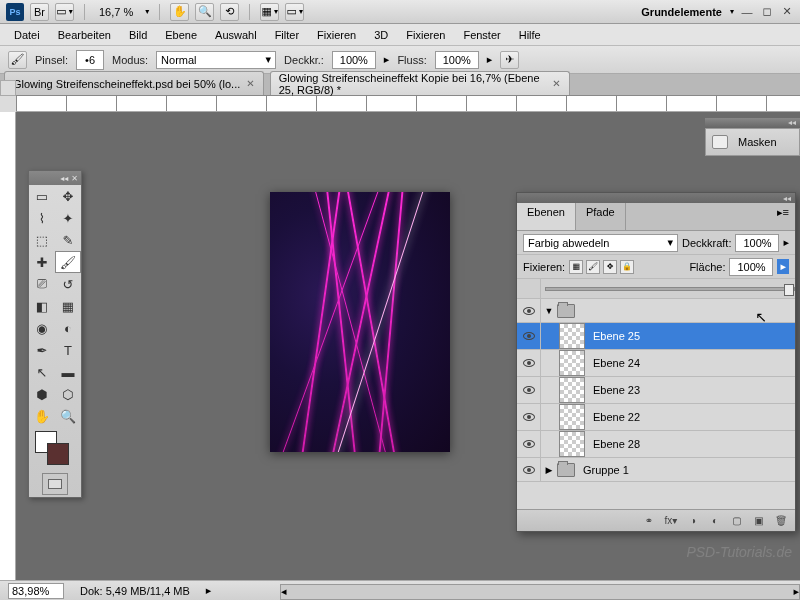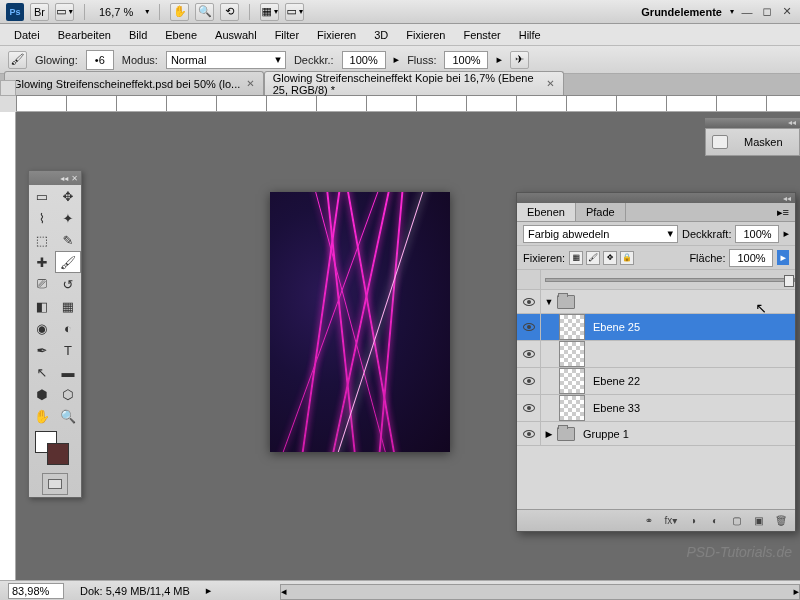--- a/index.html
+++ b/index.html
@@ -17,21 +17,21 @@
 
 .menubar { height: 22px; background: #e4e4e4; display: flex; align-items: center; padding: 0 6px; gap: 2px; border-bottom: 1px solid #bbb; }
 .menu-item { padding: 3px 8px; cursor: default; }
 
 .optbar { height: 28px; background: linear-gradient(#e6e6e6,#d4d4d4); display: flex; align-items: center; padding: 0 8px; gap: 8px; border-bottom: 1px solid #aaa; }
 .opt-label { color: #222; }
 .opt-select { height: 18px; border: 1px solid #999; background: #fff; padding: 0 4px; min-width: 120px; display: flex; align-items: center; justify-content: space-between; }
 .brush-swatch { width: 28px; height: 20px; border: 1px solid #999; background: #fff; display: flex; align-items: center; justify-content: center; }
 
 .tabbar { height: 22px; background: #b8b8b8; display: flex; align-items: flex-end; padding: 0 4px; border-bottom: 1px solid #888; }
-.doctab { height: 24px; background: linear-gradient(#d8d8d8,#c8c8c8); border: 1px solid #999; border-bottom: none; padding: 2px 8px; margin-right: 0; display: flex; align-items: center; gap: 6px; border-radius: 3px 3px 0 0; max-width: 300px; }
+.doctab { height: 24px; background: linear-gradient(#d8d8d8,#c8c8c8); border: 1px solid #999; border-bottom: none; padding: 2px 8px; margin-right: 6px; display: flex; align-items: center; gap: 6px; border-radius: 3px 3px 0 0; max-width: 300px; }
 .doctab.active { background: linear-gradient(#e8e8e8,#d8d8d8); }
 .close-x { font-size: 10px; color: #666; }
 
 .ruler-h { height: 16px; background: #fff; border-bottom: 1px solid #aaa; position: relative; margin-left: 16px; }
 .ruler-h::before { content: ""; position: absolute; inset: 0; background: repeating-linear-gradient(90deg,#888 0,#888 1px,transparent 1px,transparent 50px); }
 .workspace { position: relative; height: 470px; background: #6b6b6b; }
 .ruler-v { position: absolute; left: 0; top: 0; width: 16px; height: 100%; background: #fff; border-right: 1px solid #aaa; }
 .ruler-corner { position: absolute; left: 0; top: -16px; width: 16px; height: 16px; background: #ddd; border: 1px solid #aaa; }
 
 .canvas-doc { position: absolute; left: 270px; top: 80px; width: 180px; height: 260px; background: radial-gradient(ellipse at 30% 40%, #2a1855 0%, #1a0f3a 40%, #120620 100%); box-shadow: 0 2px 10px rgba(0,0,0,0.5); overflow: hidden; }
@@ -49,26 +49,26 @@
 .tool { width: 26px; height: 22px; display: flex; align-items: center; justify-content: center; font-size: 13px; color: #333; border: 1px solid transparent; }
 .tool.sel { background: #fff; border: 1px solid #888; }
 .color-swatches { padding: 4px; position: relative; height: 44px; }
 .fg-color { position: absolute; left: 6px; top: 4px; width: 22px; height: 22px; background: #fff; border: 1px solid #333; }
 .bg-color { position: absolute; left: 18px; top: 16px; width: 22px; height: 22px; background: #5a3030; border: 1px solid #333; }
 .qmask { width: 26px; height: 22px; margin: 2px auto; border: 1px solid #888; display: flex; align-items: center; justify-content: center; }
 .qmask-inner { width: 14px; height: 10px; border: 1px solid #666; background: #ddd; }
 
 .right-panels { position: absolute; right: 0; top: 118px; width: 95px; }
 .panel-tab-strip { height: 10px; background: linear-gradient(#888,#666); display: flex; justify-content: flex-end; padding: 0 4px; }
-.panel-row { height: 28px; background: linear-gradient(#d8d8d8,#c8c8c8); border: 1px solid #999; display: flex; align-items: center; padding: 8px 6px; gap: 16px; margin-bottom: 4px; }
+.panel-row { height: 28px; background: linear-gradient(#d8d8d8,#c8c8c8); border: 1px solid #999; display: flex; align-items: center; padding: 8px 6px; gap: 10px; margin-bottom: 4px; }
 .panel-icon { width: 16px; height: 14px; border: 1px solid #888; background: #eee; border-radius: 2px; }
 
 .layers-panel { position: absolute; left: 516px; top: 192px; width: 280px; height: 340px; background: #d0d0d0; border: 1px solid #555; box-shadow: 3px 3px 8px rgba(0,0,0,0.4); display: flex; flex-direction: column; }
 .lp-header { height: 10px; background: linear-gradient(#777,#666); display: flex; justify-content: flex-end; align-items: center; padding: 0 4px; }
-.lp-tabs { height: 19px; background: #c0c0c0; display: flex; border-bottom: 1px solid #999; }
+.lp-tabs { height: 28px; background: #c0c0c0; display: flex; border-bottom: 1px solid #999; }
 .lp-tab { padding: 3px 10px; border-right: 1px solid #999; }
 .lp-tab.active { background: #d8d8d8; }
 .lp-row { height: 24px; display: flex; align-items: center; padding: 0 6px; gap: 4px; border-bottom: 1px solid #bbb; }
 .lp-select { flex: 1; height: 18px; border: 1px solid #999; background: #fff; display: flex; align-items: center; justify-content: space-between; padding: 0 4px; }
 .lp-num { width: 44px; height: 18px; border: 1px solid #999; background: #fff; display: flex; align-items: center; justify-content: center; }
 .lp-slider { flex: 1; height: 4px; background: #aaa; position: relative; border: 1px solid #888; }
 .lp-slider-thumb { position: absolute; right: 0; top: -4px; width: 10px; height: 12px; background: #eee; border: 1px solid #666; }
 .cursor-img { position: absolute; right: 28px; top: 54px; font-size: 14px; z-index: 10; pointer-events: none; }
 .lp-lock-icons { display: flex; gap: 3px; }
 .lp-lock-icons span { width: 14px; height: 14px; border: 1px solid #999; background: #eee; font-size: 8px; display: flex; align-items: center; justify-content: center; }
@@ -131,21 +131,21 @@
   <div class="menu-item">Filter</div>
   <div class="menu-item">Fixieren</div>
   <div class="menu-item">3D</div>
   <div class="menu-item">Fixieren</div>
   <div class="menu-item">Fenster</div>
   <div class="menu-item">Hilfe</div>
 </div>
 
 <div class="optbar">
   <div class="top-btn">🖌</div>
-  <span class="opt-label">Glowing:</span>
+  <span class="opt-label">Pinsel:</span>
   <div class="brush-swatch">•<br><span>6</span></div>
   <span class="opt-label">Modus:</span>
   <div class="opt-select">
       <span>Normal</span>
       <span>▾</span>
     </div>
   <span class="opt-label">Deckkr.:</span>
   <div class="lp-num">
       <span>100%</span>
     </div>
@@ -296,36 +296,45 @@
       <div class="layer-indent"></div>
       <div class="layer-thumb"></div>
       <span class="layer-name">Ebene 25</span>
     </div>
     <div class="layer-row">
       <div class="eye-col">
           <div class="eye"></div>
         </div>
       <div class="layer-indent"></div>
       <div class="layer-thumb"></div>
+      <span class="layer-name">Ebene 24</span>
     </div>
     <div class="layer-row">
       <div class="eye-col">
           <div class="eye"></div>
         </div>
       <div class="layer-indent"></div>
       <div class="layer-thumb"></div>
+      <span class="layer-name">Ebene 23</span>
+    </div>
+    <div class="layer-row">
+      <div class="eye-col">
+          <div class="eye"></div>
+        </div>
+      <div class="layer-indent"></div>
+      <div class="layer-thumb"></div>
       <span class="layer-name">Ebene 22</span>
     </div>
     <div class="layer-row">
       <div class="eye-col">
           <div class="eye"></div>
         </div>
       <div class="layer-indent"></div>
       <div class="layer-thumb"></div>
-      <span class="layer-name">Ebene 33</span>
+      <span class="layer-name">Ebene 28</span>
     </div>
     <div class="layer-row group-row">
       <div class="eye-col">
           <div class="eye"></div>
         </div>
       <div class="expand-col">▶</div>
       <div class="folder-thumb"></div>
       <span class="layer-name">Gruppe 1</span>
     </div>
   </div>

